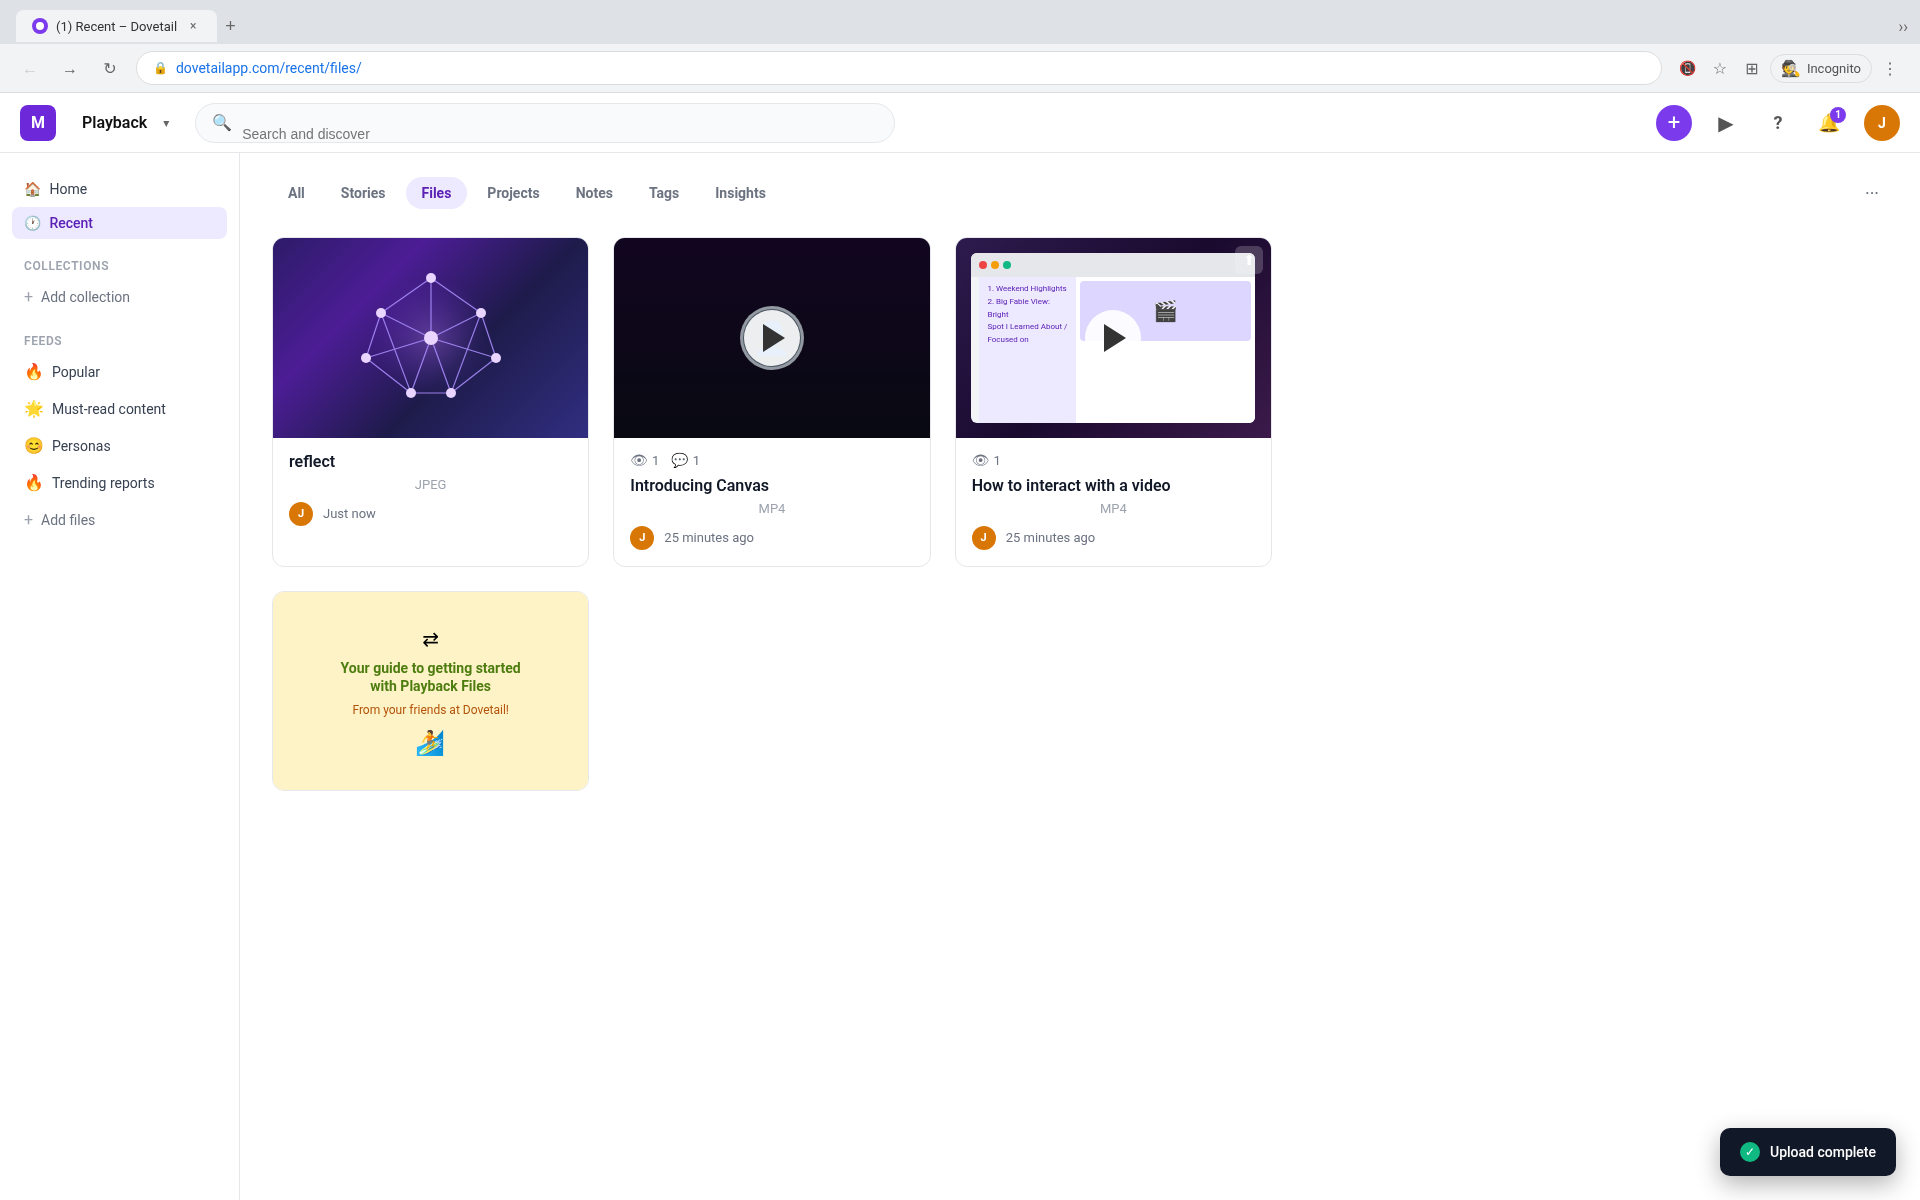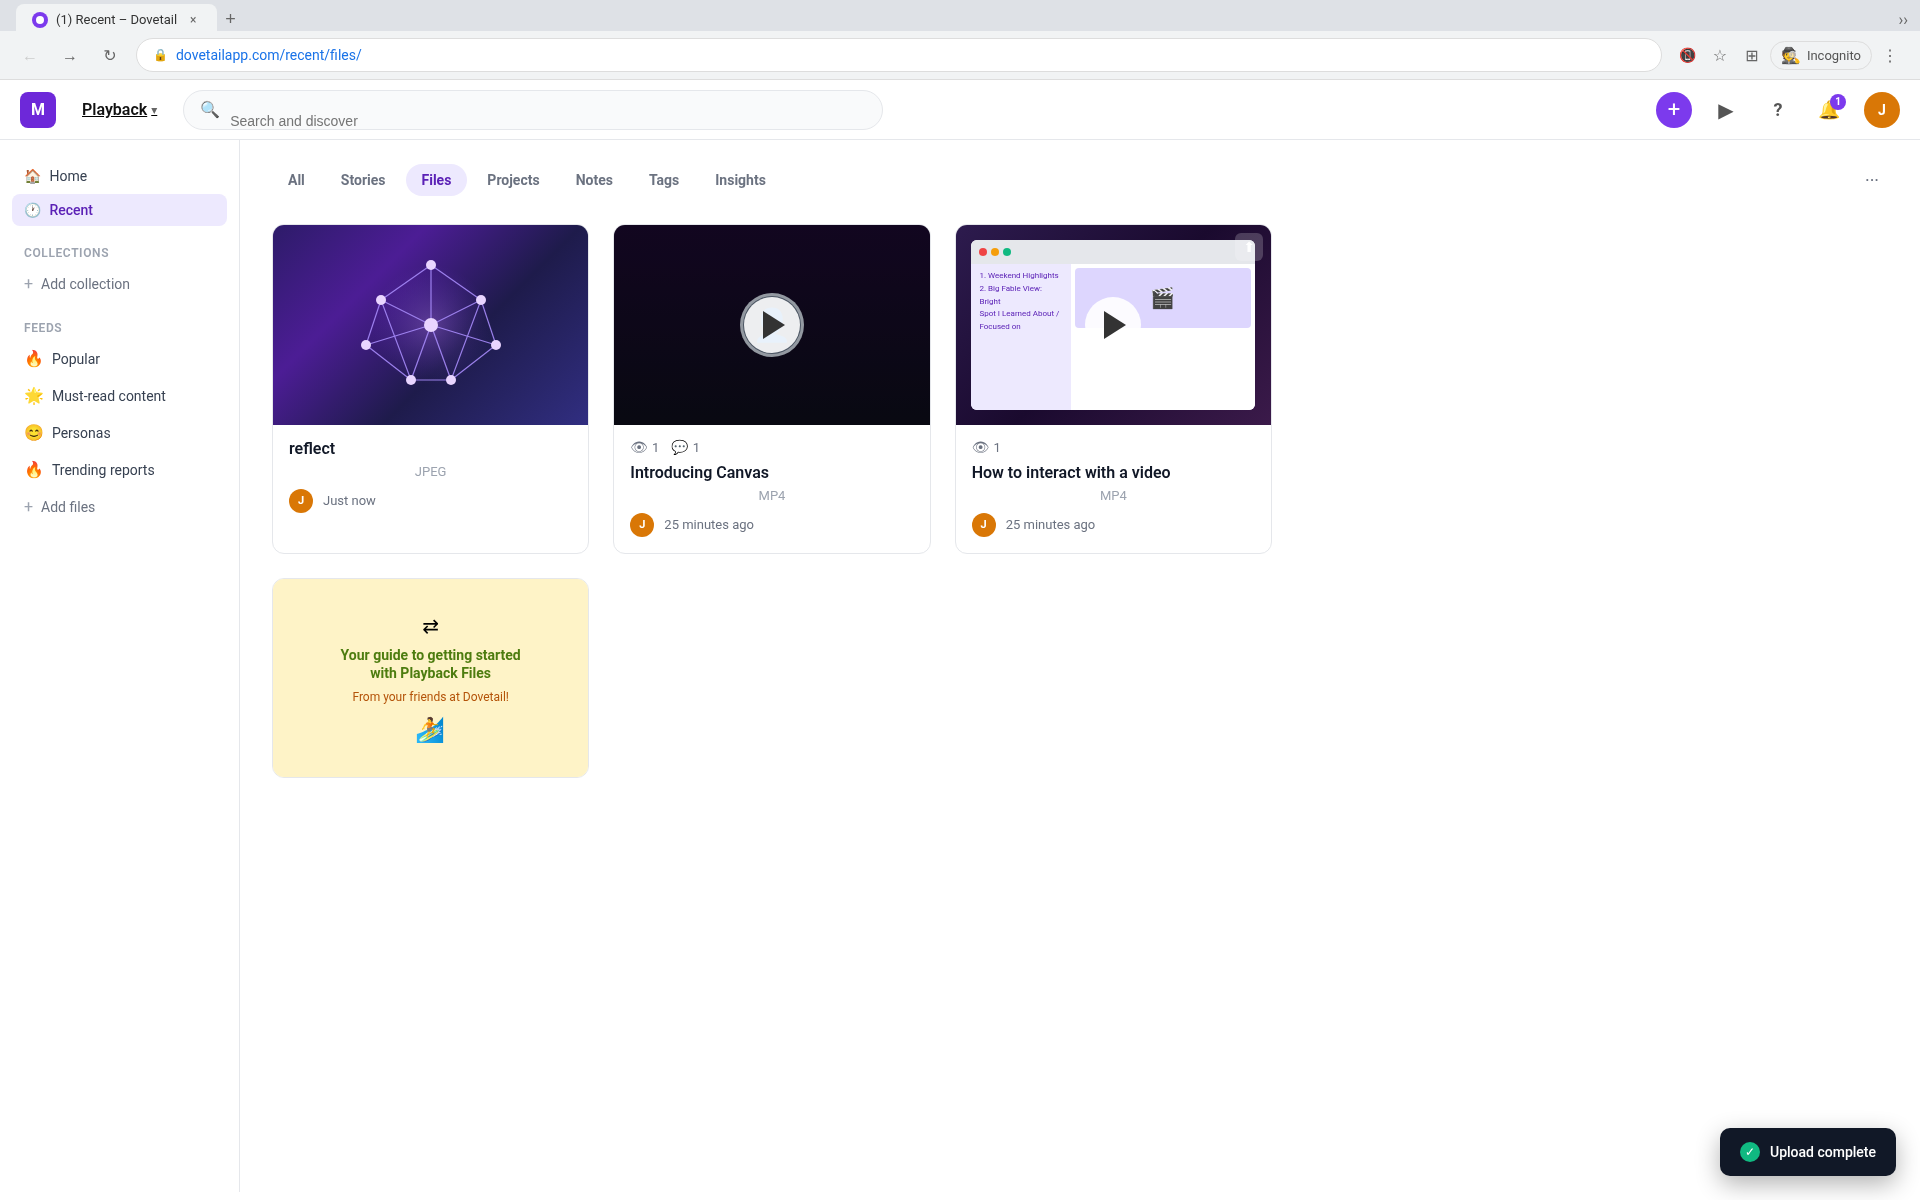--- a/index.html
+++ b/index.html
@@ -1,20 +1,20 @@
 <!DOCTYPE html>
 <html><head>
   <meta charset="utf-8">
   <style>
     * { margin: 0; padding: 0; box-sizing: border-box; }
     body { font-family: -apple-system, BlinkMacSystemFont, 'Segoe UI', Roboto, sans-serif; background: #fff; width: 1920px; height: 1200px; overflow: hidden; }
 
     
     .browser-chrome { background: #f1f3f4; border-bottom: 1px solid #ddd; }
-    .tab-bar { display: flex; align-items: center; padding: 8px 0 0 0; background: #dee1e6; height: 31px; }
+    .tab-bar { display: flex; align-items: center; padding: 8px 0 0 0; background: #dee1e6; height: 44px; }
     .tab { display: flex; align-items: center; background: #f1f3f4; border-radius: 8px 8px 0 0; padding: 0 16px; height: 32px; font-size: 13px; color: #333; gap: 8px; min-width: 200px; }
     .tab-favicon { width: 16px; height: 16px; background: #7c3aed; border-radius: 50%; display: flex; align-items: center; justify-content: center; }
     .tab-favicon-dot { width: 8px; height: 8px; background: #fff; border-radius: 50%; }
     .tab-close { margin-left: auto; width: 16px; height: 16px; border-radius: 50%; display: flex; align-items: center; justify-content: center; color: #666; font-size: 12px; cursor: pointer; }
     .tab-new { background: none; border: none; font-size: 18px; color: #666; cursor: pointer; padding: 0 8px; }
     .tab-overflow { margin-left: auto; color: #666; padding-right: 8px; }
 
     .address-bar { display: flex; align-items: center; padding: 6px 16px; gap: 12px; background: #f1f3f4; height: 48px; }
     .nav-btn { width: 28px; height: 28px; border-radius: 50%; display: flex; align-items: center; justify-content: center; color: #666; cursor: pointer; font-size: 16px; }
     .nav-btn.disabled { color: #ccc; cursor: default; }
@@ -24,21 +24,21 @@
     .browser-actions { display: flex; align-items: center; gap: 4px; }
     .browser-action-btn { width: 28px; height: 28px; border-radius: 50%; display: flex; align-items: center; justify-content: center; color: #666; cursor: pointer; font-size: 16px; }
     .incognito-badge { display: flex; align-items: center; gap: 6px; font-size: 13px; color: #555; padding: 4px 10px; border-radius: 16px; border: 1px solid #ddd; }
 
     
     .app { display: flex; flex-direction: column; height: calc(1200px - 88px); }
     
     
     .top-nav { display: flex; align-items: center; padding: 0 20px; height: 60px; border-bottom: 1px solid #e5e7eb; gap: 16px; }
     .workspace-btn { width: 36px; height: 36px; background: #6d28d9; border-radius: 8px; display: flex; align-items: center; justify-content: center; color: #fff; font-weight: 700; font-size: 16px; cursor: pointer; flex-shrink: 0; }
-    .product-selector { display: flex; align-items: center; gap: 4px; cursor: pointer; padding: 6px 10px; border-radius: 8px; text-decoration: underline; }
+    .product-selector { display: flex; align-items: center; gap: 16px; cursor: pointer; padding: 6px 10px; border-radius: 8px; }
     .product-name { font-size: 16px; font-weight: 600; color: #111; }
     .product-chevron { color: #666; font-size: 12px; }
     .search-bar { flex: 1; max-width: 700px; background: #f9fafb; border: 1px solid #e5e7eb; border-radius: 24px; padding: 8px 16px; display: flex; align-items: center; gap: 10px; height: 40px; }
     .search-icon-nav { color: #9ca3af; font-size: 16px; }
     .search-input-nav { border: none; background: transparent; font-size: 14px; color: #374151; outline: none; flex: 1; margin-top: 22px; }
     .nav-spacer { flex: 1; }
     .nav-action-btn { width: 36px; height: 36px; border-radius: 50%; display: flex; align-items: center; justify-content: center; color: #555; cursor: pointer; font-size: 18px; }
     .nav-add-btn { width: 36px; height: 36px; border-radius: 50%; background: #7c3aed; display: flex; align-items: center; justify-content: center; color: #fff; cursor: pointer; font-size: 22px; }
     .notification-btn { position: relative; }
     .notif-badge { position: absolute; top: 2px; right: 2px; width: 16px; height: 16px; background: #7c3aed; border-radius: 50%; font-size: 10px; color: #fff; display: flex; align-items: center; justify-content: center; font-weight: 700; }
@@ -312,21 +312,21 @@
         <div class="file-card">
           <div class="file-card-thumb">
             <div style="background: linear-gradient(135deg, #2d1b4e 0%, #1a0a2e 50%, #3b1a4a 100%); height:100%; position:relative; display:flex; align-items:center; justify-content:center;">
 
               <div style="width:90%; height:85%; background:#f3f4f6; border-radius:6px; overflow:hidden; position:relative;">
                 <div style="height:24px; background:#e5e7eb; display:flex; align-items:center; padding:0 8px; gap:4px;">
                   <div style="width:8px;height:8px;border-radius:50%;background:#ef4444;"></div>
                   <div style="width:8px;height:8px;border-radius:50%;background:#f59e0b;"></div>
                   <div style="width:8px;height:8px;border-radius:50%;background:#10b981;"></div>
                 </div>
-                <div style="display:flex; height:calc(100% - 24px);">
+                <div style="display:flex; height:calc(100% - 24px);padding-left:8px;">
                   <div style="width:35%; background:#ede9fe; padding:6px 8px; font-size:8px; color:#5b21b6; line-height:1.6;">
                     <div>1. Weekend Highlights</div>
                     <div>2. Big Fable View: Bright</div>
                     <div>Spot I Learned About /</div>
                     <div>Focused on</div>
                   </div>
                   <div style="flex:1; background:#fff; padding:4px;">
                     <div style="background:#ddd6fe; height:60px; border-radius:4px; display:flex; align-items:center; justify-content:center;">
                       <span style="font-size:20px;">🎬</span>
                     </div>

